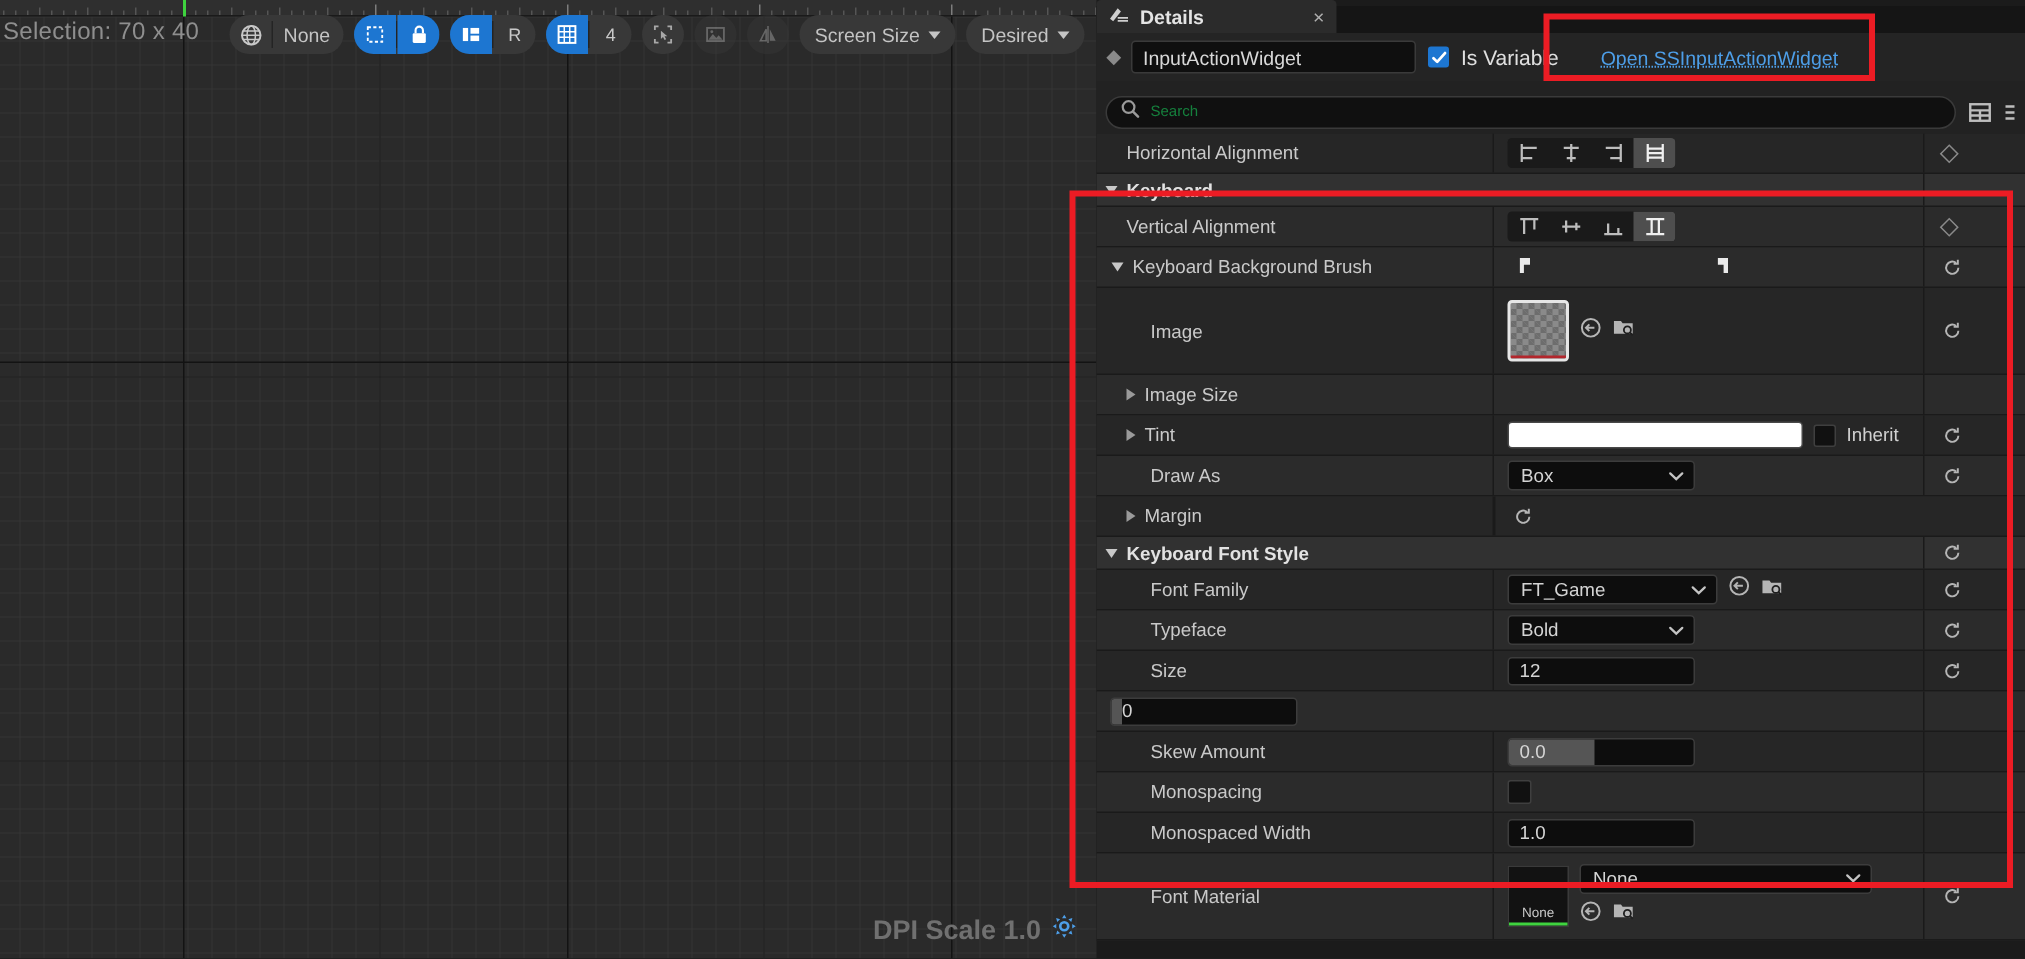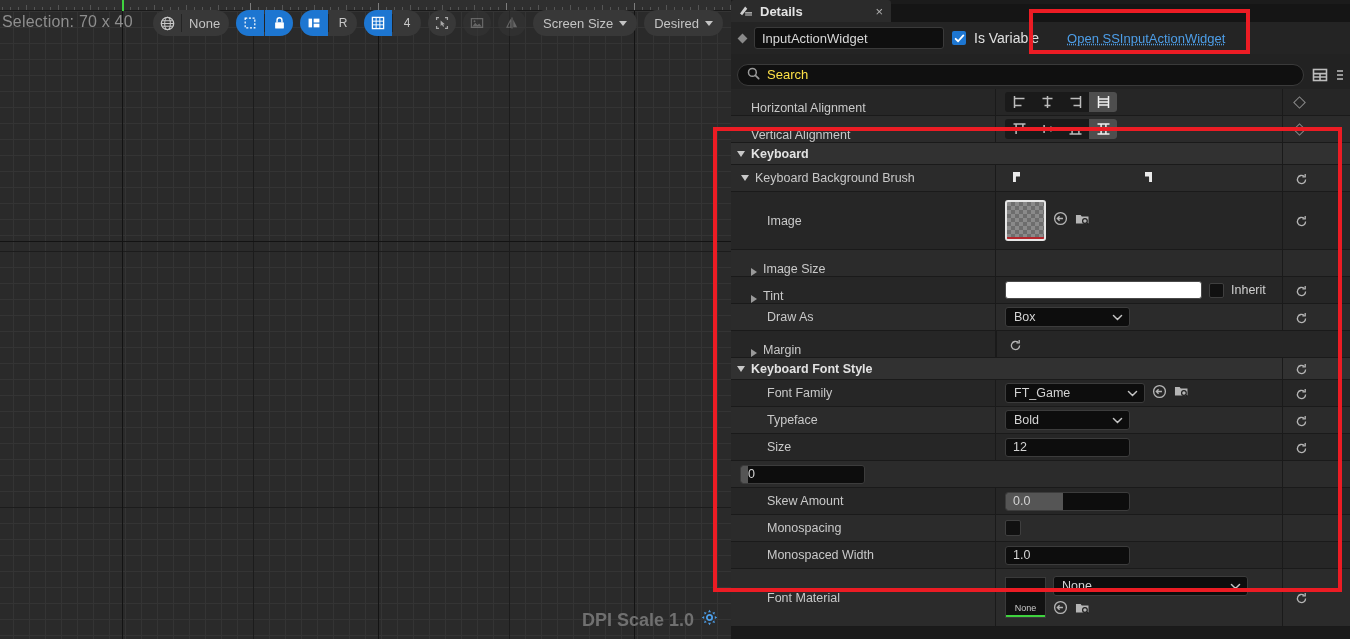--- a/index.html
+++ b/index.html
@@ -93,34 +93,34 @@
   .chk svg { display:block; }
   #is-var-label { color:#e0e0e0; font-size:14px; }
   #open-link { color:#4d9ee8; font-size:13px; text-decoration:underline;
     text-decoration-style:dotted; margin-left:20px; }
 
   
   #search-row { position:absolute; left:0; top:56px; width:619px; height:29px;
     display:flex; align-items:center; padding:0 6px; gap:8px; }
   #search-box { flex:1; height:22px; background:#101010; border:1px solid #3a3a3a;
     border-radius:11px; display:flex; align-items:center; gap:7px; padding:0 9px; }
-  #search-ph { color:#fde047; font-size:13px; }
+  #search-ph { color:#15803d; font-size:10px; }
   .hdr-icon { width:16px; height:16px; flex:none; }
 
   
   #proptable { position:absolute; left:0; top:85px; width:619px; height:554px;
     overflow:hidden; }
   .prow { position:relative; display:flex; align-items:center; height:27px;
     border-bottom:1px solid #1a1a1a; background:#262626; }
   .prow.alt { background:#2b2b2b; }
   .prow.cat { background:#313131; height:22px; }
   .plabel { width:265px; flex:none; display:flex; align-items:center; gap:6px;
     padding-left:10px; color:#c9c9c9; font-size:12.5px;
     border-right:1px solid #1a1a1a; height:100%; }
-  .plabel.ind1 { padding-left:20px;align-items:flex-end; }
+  .plabel.ind1 { padding-left:20px; }
   .plabel.ind2 { padding-left:36px; }
   .plabel.cat { font-weight:bold; color:#e2e2e2; border-right:none; padding-left:6px; }
   .pval { flex:1; display:flex; align-items:center; gap:7px; padding-left:9px;
     height:100%; position:relative; }
   .pend { width:68px; flex:none; border-left:1px solid #1a1a1a; height:100%;
     display:flex; align-items:center; justify-content:flex-start; padding-left:12px; }
   .tri { width:0;height:0;border-top:4px solid transparent;
     border-bottom:4px solid transparent;border-left:6px solid #9a9a9a;flex:none; }
   .tri.open { border-left:4px solid transparent;border-right:4px solid transparent;
     border-top:6px solid #c8c8c8;border-bottom:none; }
@@ -457,20 +457,28 @@
                 <svg width="17" height="16" viewBox="0 0 16 16">
                   <path d="M3 2 V14 M13 2 V14 M3 8 H13 M3 5 H13 M3 11 H13" stroke="#f0f0f0" stroke-width="1.5" fill="none"></path>
                 </svg>
               </div>
             </div>
           </div>
           <div class="pend">
             <span class="diamond-out"></span>
           </div>
         </div>
+        <div class="prow cat">
+          <div class="plabel  cat">
+            <span class="tri open"></span>
+            <span>Keyboard</span>
+          </div>
+          <div style="flex:1"></div>
+          <div class="pend"></div>
+        </div>
         <div class="prow alt">
           <div class="plabel ind1">
             <span>Vertical Alignment</span>
           </div>
           <div class="pval">
             <div class="align-group">
               <div class="align-btn">
                 <svg width="17" height="16" viewBox="0 0 16 16">
                   <path d="M2 3 H14 M4.6 3 V13 M11.4 3 V10" stroke="#bdbdbd" stroke-width="1.5" fill="none"></path>
                 </svg>
@@ -488,28 +496,20 @@
               <div class="align-btn sel">
                 <svg width="17" height="16" viewBox="0 0 16 16">
                   <path d="M2 3 H14 M2 13 H14 M5.6 3 V13 M10.4 3 V13" stroke="#f0f0f0" stroke-width="1.5" fill="none"></path>
                 </svg>
               </div>
             </div>
           </div>
           <div class="pend">
             <span class="diamond-out"></span>
           </div>
-        </div>
-        <div class="prow cat">
-          <div class="plabel  cat">
-            <span class="tri open"></span>
-            <span>Keyboard</span>
-          </div>
-          <div style="flex:1"></div>
-          <div class="pend"></div>
         </div>
         <div class="prow alt">
           <div class="plabel ">
             <span class="tri open"></span>
             <span>Keyboard Background Brush</span>
           </div>
           <div class="pval">
             <div class="corner-marks">
               <div class="cmark" style="left:8px;top:2px;clip-path:polygon(0 0,100% 0,100% 45%,42% 45%,42% 100%,0 100%)"></div>
               <div class="cmark" style="left:140px;top:2px;clip-path:polygon(0 0,100% 0,100% 100%,58% 100%,58% 45%,0 45%)"></div>

